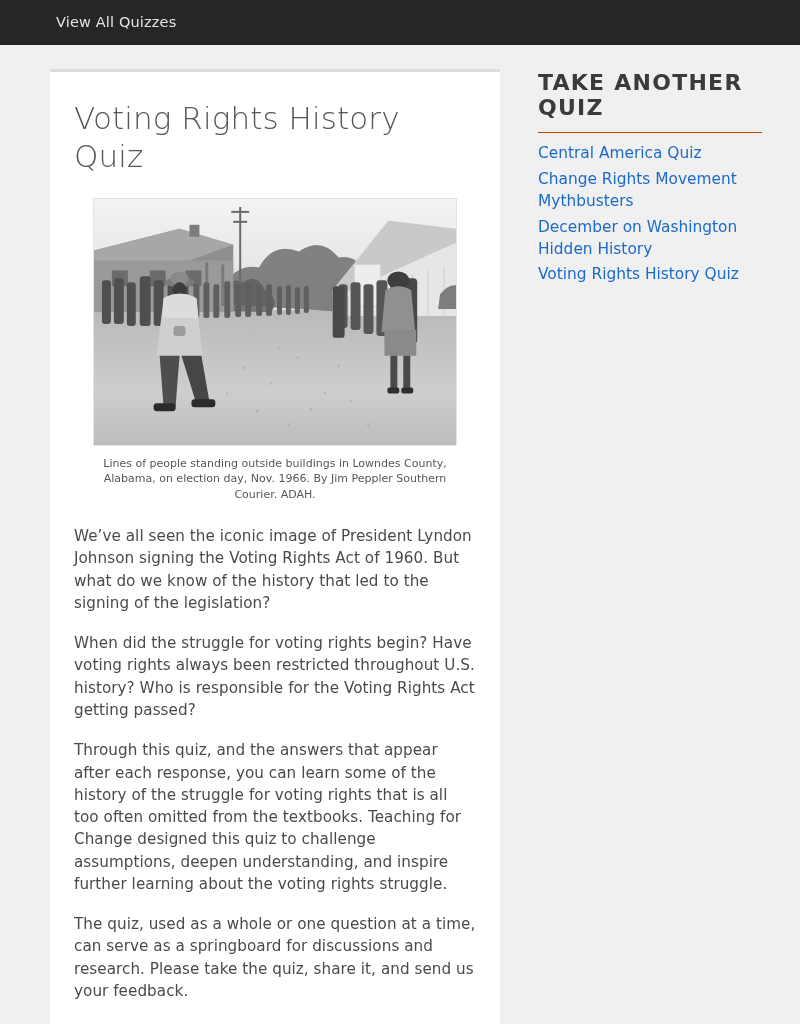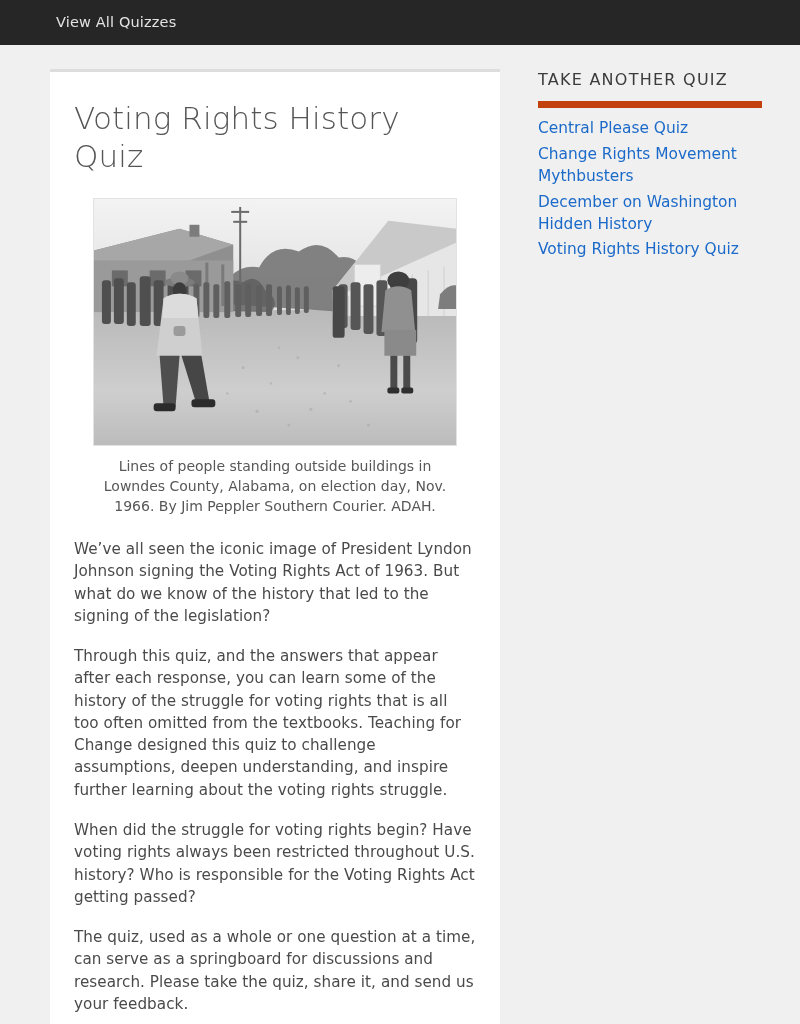--- a/index.html
+++ b/index.html
@@ -63,47 +63,47 @@
     margin: 0 auto;
     border: 1px solid #e3e3e3;
     background: #cfcfcf;
     overflow: hidden;
     position: relative;
   }
   .photo-frame svg { display: block; width: 100%; height: 100%; }
   .figcaption {
     margin: 10px auto 0 auto;
     width: 350px;
-    font-size: 14px;
+    font-size: 11px;
     line-height: 1.44;
     color: #575757;
     text-align: center;
   }
 
   
   .body-copy { margin-top: 22px; }
   .body-copy p {
     margin: 0 0 18px 0;
     font-size: 15.2px;
     line-height: 1.465;
     color: #4a4a4a;
     letter-spacing: .05px;
   }
   .body-copy p:last-child { margin-bottom: 16px; }
 
   
   .sidebar { flex: 1 1 auto; padding-top: 1px; }
   .sidebar-heading {
-    font-size: 16px;
-    font-weight: normal;
+    font-size: 22px;
+    font-weight: bold;
     letter-spacing: 1.25px;
     color: #3b3b3b;
     margin: 0 0 10px 0;
     padding-bottom: 12px;
-    border-bottom: 7px solid #c2410c;
+    border-bottom: 1px solid #c2410c;
     width: 224px;
   }
   .sidebar-list { list-style: none; margin: 0; padding: 0; }
   .sidebar-list li { margin: 0 0 4px 0; }
   .sidebar-link {
     display: inline-block;
     color: #1b6ac9;
     font-size: 15.4px;
     line-height: 1.42;
     text-decoration: none;
@@ -250,43 +250,43 @@
               <circle cx="276" cy="228" r="1.5"></circle>
           </g>
         </svg>
       </div>
       <figcaption class="figcaption">Lines of people standing outside buildings in Lowndes County, Alabama, on election day, Nov. 1966. By Jim Peppler Southern Courier. ADAH.</figcaption>
     </figure>
 
     <div class="body-copy">
 
       <p>
-        <span>We’ve all seen the iconic image of President Lyndon Johnson signing the Voting Rights Act of 1963. But what do we know of the history that led to the signing of the legislation?</span>
+        <span>We’ve all seen the iconic image of President Lyndon Johnson signing the Voting Rights Act of 1960. But what do we know of the history that led to the signing of the legislation?</span>
+      </p>
+
+      <p>
+        <span>When did the struggle for voting rights begin? Have voting rights always been restricted throughout U.S. history? Who is responsible for the Voting Rights Act getting passed?</span>
       </p>
 
       <p>
         <span>Through this quiz, and the answers that appear after each response, you can learn some of the history of the struggle for voting rights that is all too often omitted from the textbooks. Teaching for Change designed this quiz to challenge assumptions, deepen understanding, and inspire further learning about the voting rights struggle.</span>
-      </p>
-
-      <p>
-        <span>When did the struggle for voting rights begin? Have voting rights always been restricted throughout U.S. history? Who is responsible for the Voting Rights Act getting passed?</span>
       </p>
 
       <p>
         <span>The quiz, used as a whole or one question at a time, can serve as a springboard for discussions and research. Please take the quiz, share it, and send us your feedback.</span>
       </p>
 
     </div>
   </main>
 
   <aside class="sidebar">
     <h2 class="sidebar-heading">TAKE ANOTHER QUIZ</h2>
     <ul class="sidebar-list">
       <li>
-        <a class="sidebar-link" href="#">Central Please Quiz</a>
+        <a class="sidebar-link" href="#">Central America Quiz</a>
       </li>
       <li>
         <a class="sidebar-link" href="#">Change Rights Movement Mythbusters</a>
       </li>
       <li>
         <a class="sidebar-link" href="#">December on Washington Hidden History</a>
       </li>
       <li>
         <a class="sidebar-link" href="#">Voting Rights History Quiz</a>
       </li>

